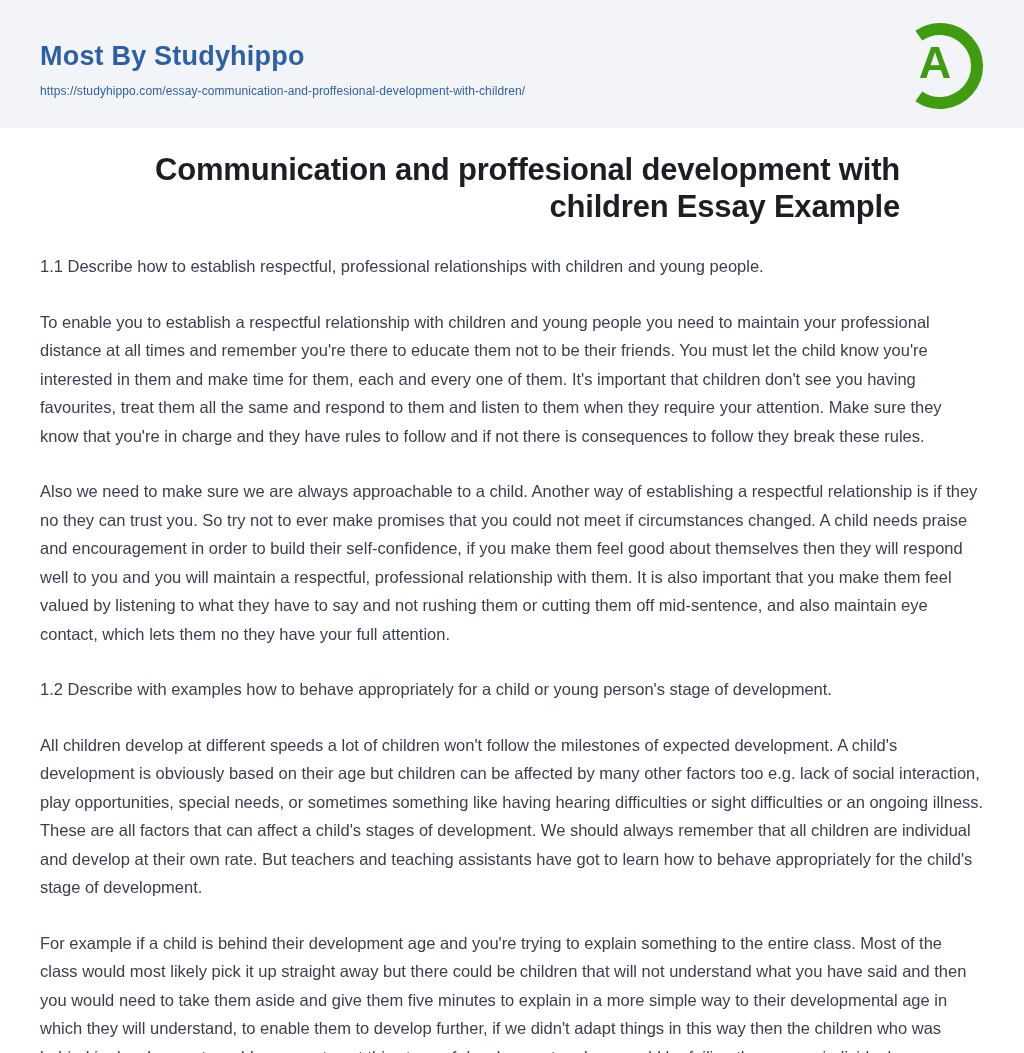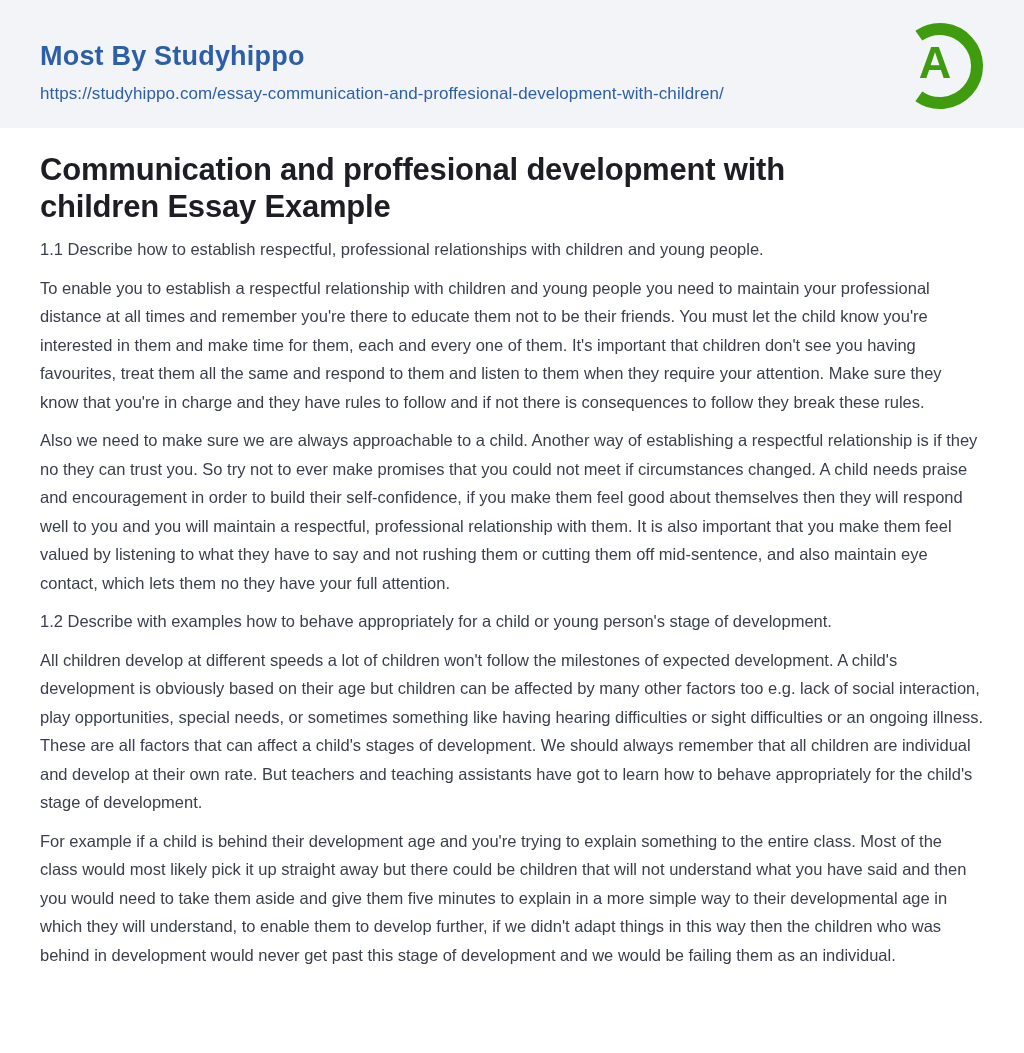--- a/index.html
+++ b/index.html
@@ -22,21 +22,21 @@
     top: 41px;
     font-size: 27px;
     font-weight: bold;
     color: #2c5fa5;
     letter-spacing: 0.2px;
   }
   .site-url {
     position: absolute;
     left: 40px;
     top: 84px;
-    font-size: 17px;
+    font-size: 12px;
     color: #2c5fa5;
     letter-spacing: 0.1px;
   }
   .logo {
     position: absolute;
     left: 895px;
     top: 21px;
     width: 90px;
     height: 90px;
   }
@@ -44,23 +44,24 @@
     padding: 0 40px;
   }
   h1.title {
     margin: 23px 0 0 0;
     max-width: 860px;
     font-size: 31px;
     line-height: 37px;
     font-weight: bold;
     color: #1d1d24;
     letter-spacing: -0.2px;
+    text-align: right;
   }
   .essay-body .para {
-    margin: 10px 0 0 0;
+    margin: 27px 0 0 0;
     max-width: 950px;
     font-size: 16.5px;
     line-height: 28.5px;
     color: #3a3f4c;
     letter-spacing: 0;
   }
 </style>
 </head>
 <body>
 

